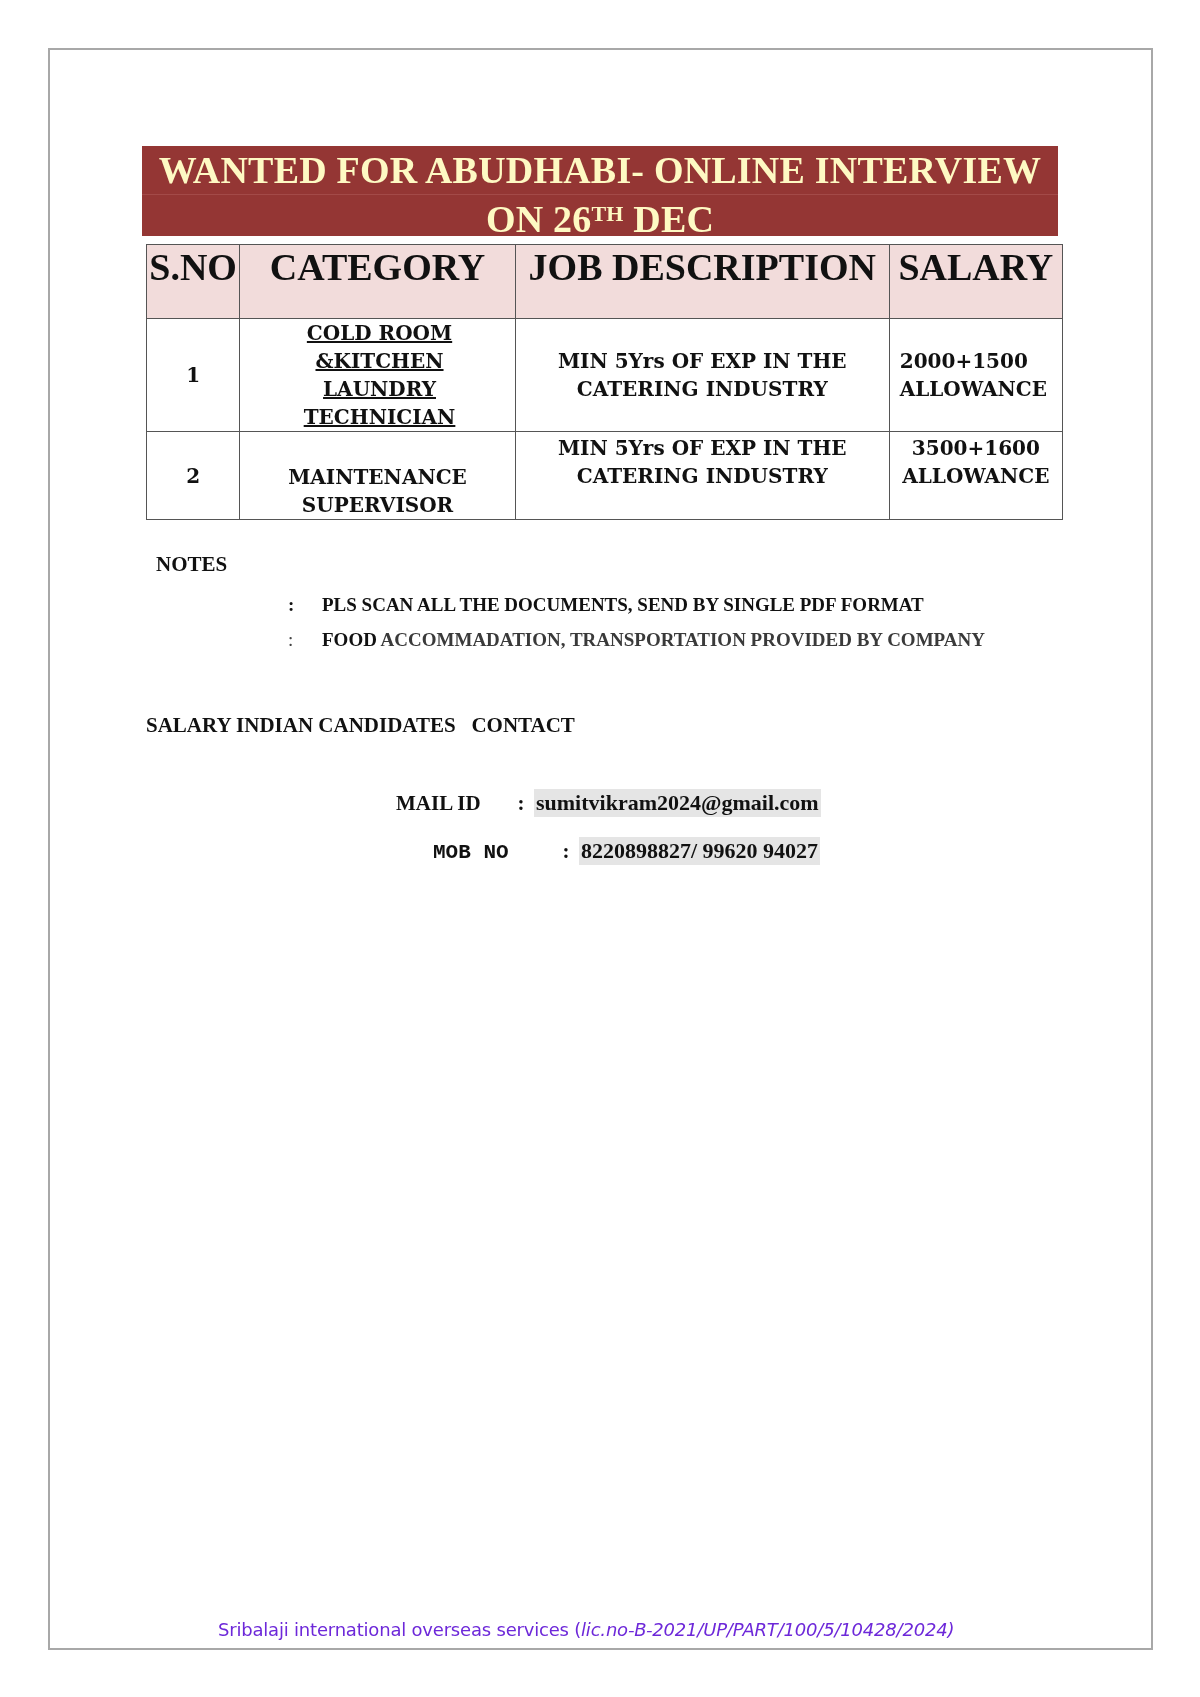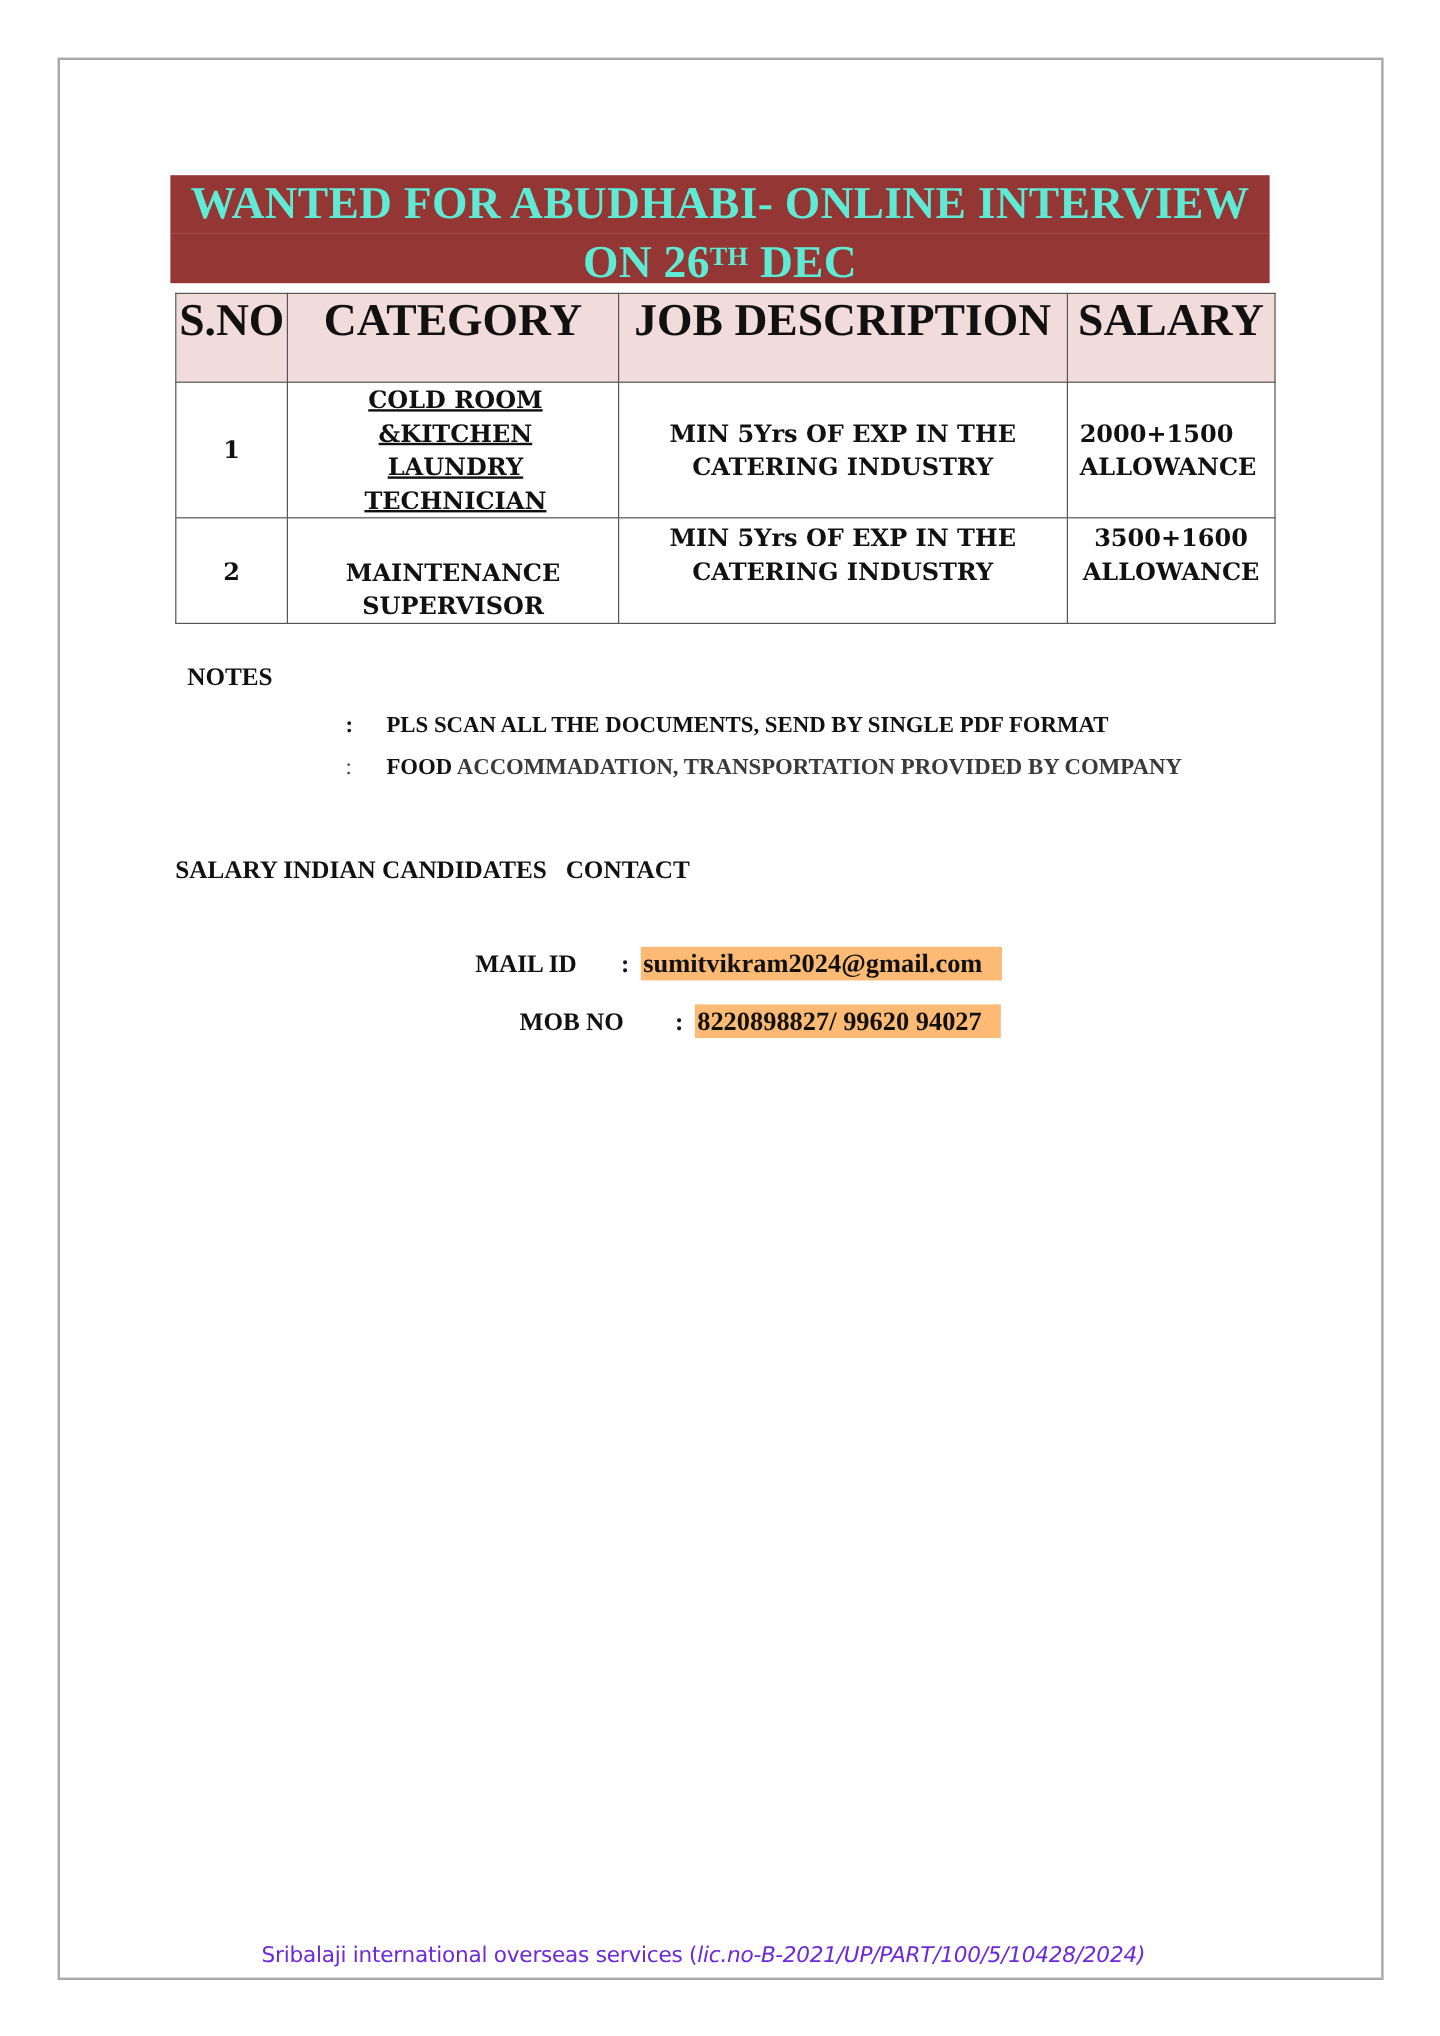--- a/index.html
+++ b/index.html
@@ -25,21 +25,21 @@
     background: #fff;
   }
   
   .banner {
     position: absolute;
     left: 142px;
     top: 146px;
     width: 916px;
     height: 90px;
     background: #943634;
-    color: #5eead4;
+    color: #fef9c3;
     text-align: center;
     font-family: "Liberation Serif", "DejaVu Serif", serif;
     font-weight: bold;
   }
   .banner .line {
     height: 49px;
     line-height: 49px;
     font-size: 38px;
     letter-spacing: 0.2px;
     white-space: nowrap;
@@ -139,29 +139,29 @@
   .contact-row {
     position: absolute;
     font-size: 21px;
     font-weight: bold;
     white-space: nowrap;
     font-family: "Liberation Serif", "DejaVu Serif", serif;
   }
   .contact-row .label { display: inline-block; }
   .contact-row .colon { display: inline-block; text-align: center; }
   .contact-row .value {
-    background: #fdba74;
-    padding: 1px 16px 2px 2px;
+    background: #e5e5e5;
+    padding: 1px 2px 2px 2px;
     font-size: 22px;
   }
   .mail-row { left: 396px; top: 790px; }
   .mail-row .label { width: 112px; }
   .mail-row .colon { width: 26px; }
   .mob-row { left: 433px; top: 838px; }
-  .mob-row .label { width: 120px; }
+  .mob-row .label { width: 120px; font-family: Liberation Mono, monospace; }
   .mob-row .colon { width: 26px; }
 
   
   .footer {
     position: absolute;
     left: 218px;
     top: 1619px;
     font-family: "DejaVu Sans", "Liberation Sans", sans-serif;
     font-size: 18px;
     color: #6d28d9;

